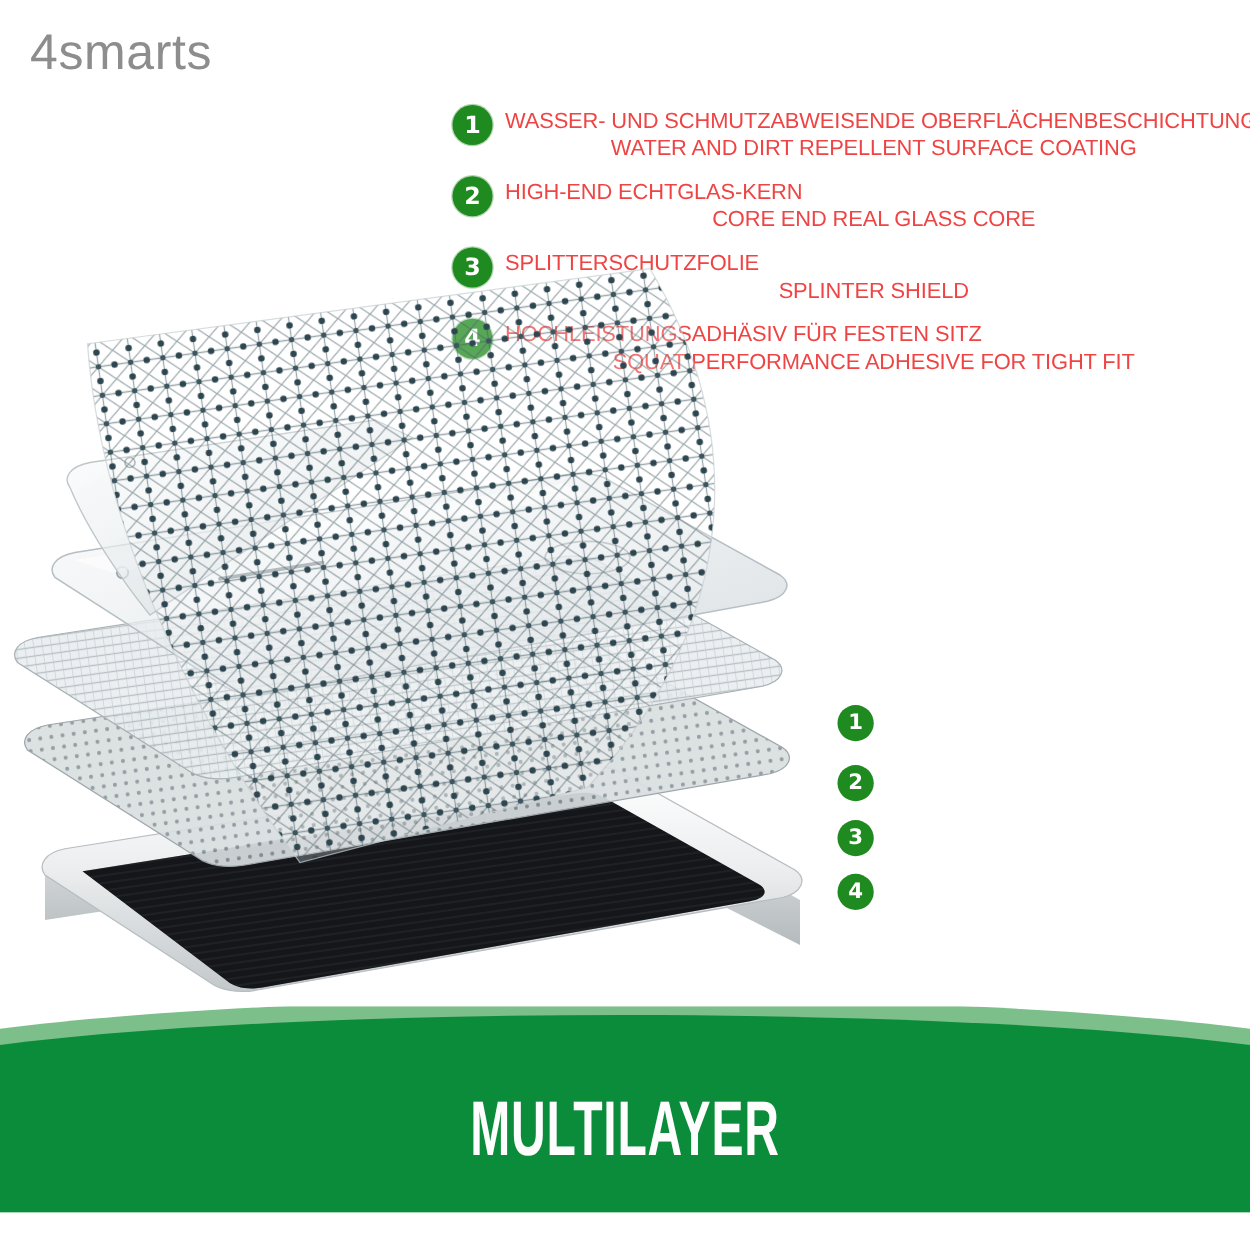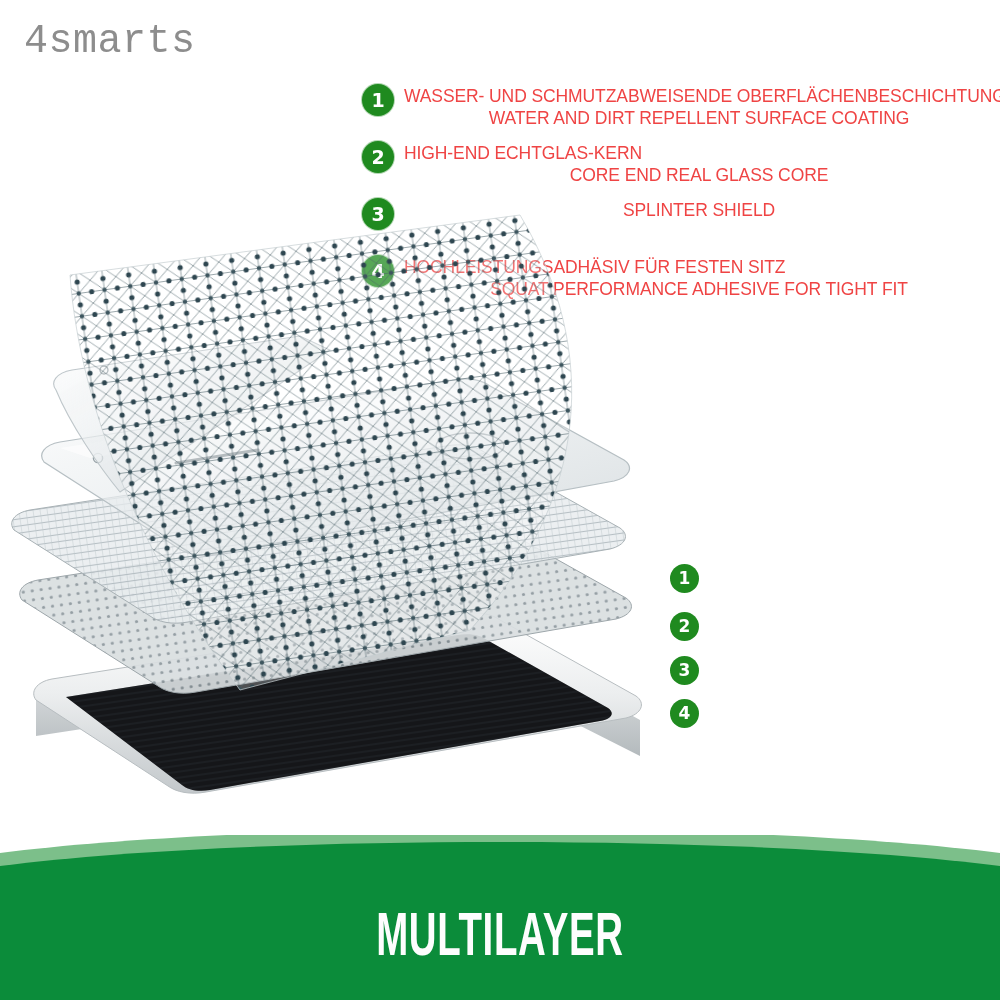--- a/index.html
+++ b/index.html
@@ -1,21 +1,21 @@
 <!DOCTYPE html>
 <html><head>
 <meta charset="utf-8">
 <style>
   html,body{margin:0;padding:0;background:#fff;}
   body{width:1000px;height:1000px;overflow:hidden;font-family:"Liberation Sans",sans-serif;}
   #page{position:relative;width:1000px;height:1000px;background:#ffffff;overflow:hidden;}
 
   
   #logo{position:absolute;left:24px;top:22px;font-size:40px;letter-spacing:.5px;
-        color:#8d8d8d;font-family:Liberation Mono, monospace;font-weight:400;
+        color:#8d8d8d;font-family:Liberation Sans, sans-serif;font-weight:400;
         line-height:1;white-space:nowrap;}
 
   
   #features{position:absolute;left:362px;top:84px;width:632px;}
   .feat{position:relative;min-height:57px;}
   .badge{position:absolute;left:0;top:0;width:32px;height:32px;border-radius:50%;
          background:#1f8a1f;color:#fff;font-size:19px;font-weight:700;
          display:flex;align-items:center;justify-content:center;
          font-family:"DejaVu Sans",sans-serif;line-height:1;
          box-shadow:0 0 0 1px rgba(31,138,31,.35);}
@@ -30,21 +30,21 @@
   #art{position:absolute;left:0;top:200px;width:720px;height:660px;}
   #art svg{display:block;}
 
   
   .cbadge{position:absolute;width:29px;height:29px;border-radius:50%;
           background:#1f8a1f;color:#fff;font-size:17px;font-weight:700;
           display:flex;align-items:center;justify-content:center;
           font-family:"DejaVu Sans",sans-serif;line-height:1;}
 
   
-  #banner{position:absolute;left:0;bottom:0;width:1000px;height:165px;overflow:hidden;}
+  #banner{position:absolute;left:0;bottom:0;width:1000px;height:195px;overflow:hidden;}
   #banner svg{position:absolute;left:0;top:0;}
   #banner-title{position:absolute;left:0;right:0;top:68px;text-align:center;
       color:#fdfdfd;font-size:62px;font-weight:700;letter-spacing:1px;
       font-family:"Liberation Sans Narrow","Liberation Sans",sans-serif;
       transform:scaleX(.62);transform-origin:center;line-height:1;white-space:nowrap;}
 </style>
 </head>
 <body>
 
 <div id="page">
@@ -65,20 +65,21 @@
       <div class="badge">2</div>
       <div class="ftext">
         <div class="fline de">HIGH-END ECHTGLAS-KERN</div>
         <div class="fline en">CORE END REAL GLASS CORE</div>
       </div>
     </div>
 
     <div class="feat">
       <div class="badge">3</div>
       <div class="ftext">
+        <div class="fline de">SPLITTERSCHUTZFOLIE</div>
         <div class="fline en">SPLINTER SHIELD</div>
       </div>
     </div>
 
     <div class="feat">
       <div class="badge">4</div>
       <div class="ftext">
         <div class="fline de">HOCHLEISTUNGSADHÄSIV FÜR FESTEN SITZ</div>
         <div class="fline en">SQUAT PERFORMANCE ADHESIVE FOR TIGHT FIT</div>
       </div>

